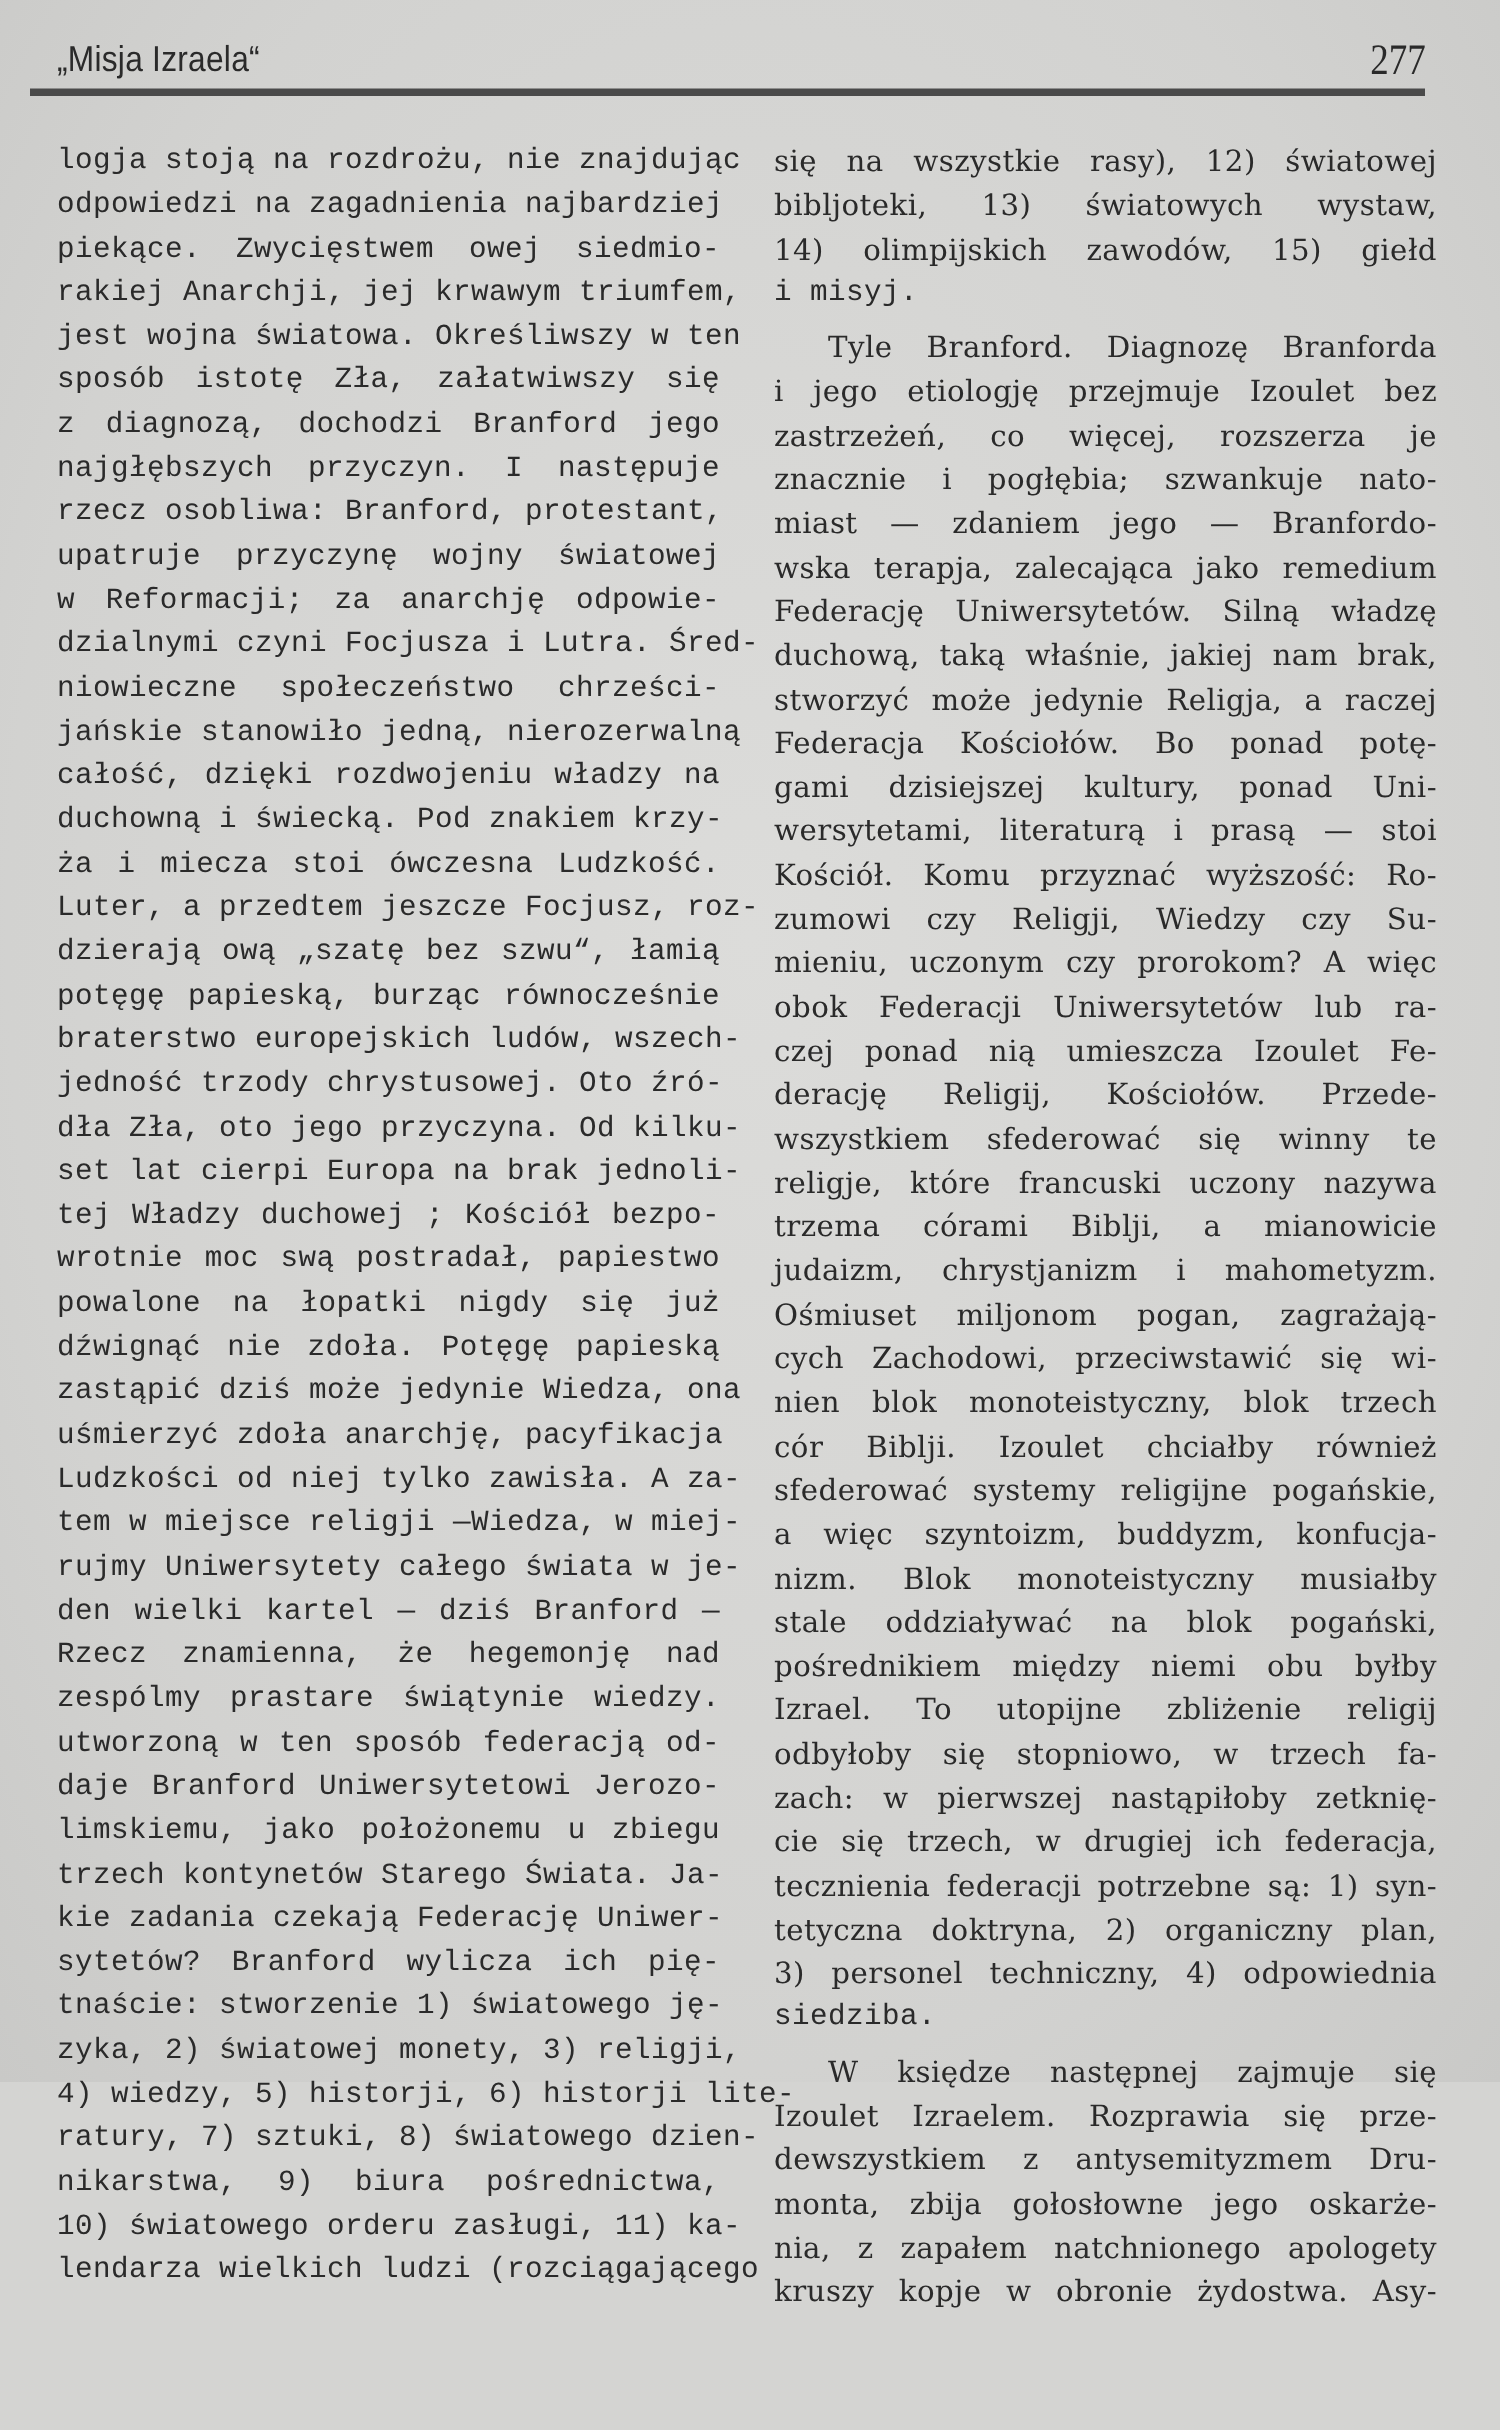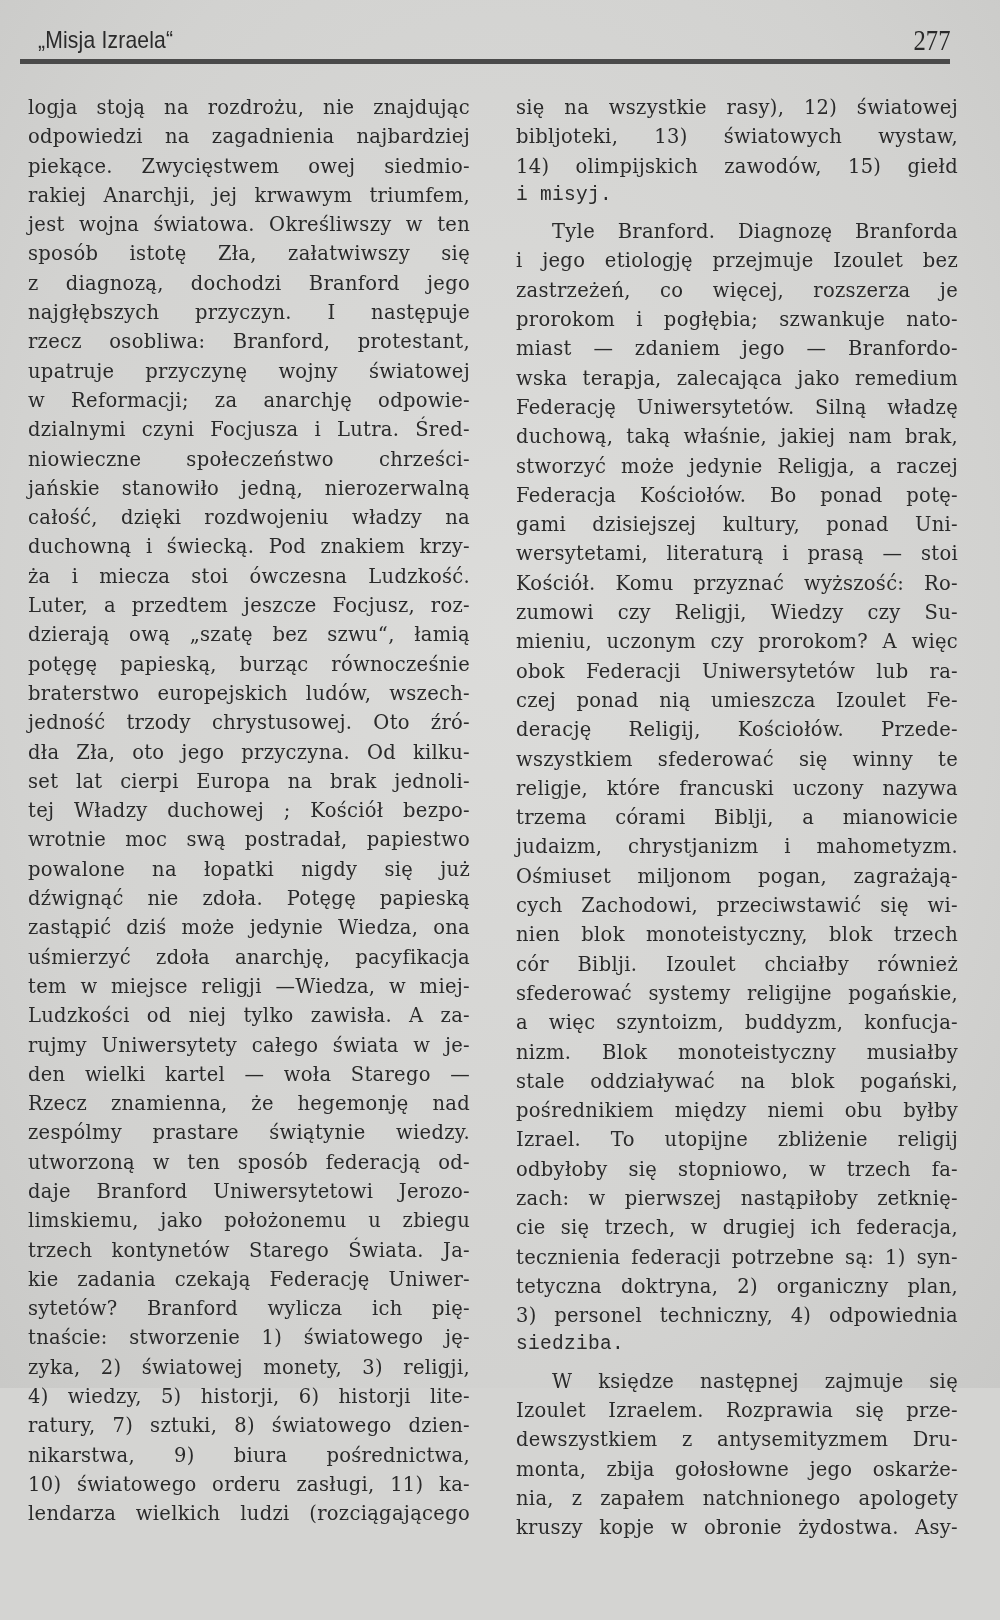--- a/index.html
+++ b/index.html
@@ -48,21 +48,21 @@
       left: 20px; top: 59px;
       width: 930px;
       height: 5px;
       background: #4a4a4a;
     }
     .column {
       position: absolute;
       top: 93px;
       width: 442px;
     }
-    .col-left { left: 28px; }
+    .col-left { left: 38px; font-family: Liberation Mono, monospace; }
     .col-right { left: 516px; }
     .line {
       height: 29.3px;
       line-height: 29.3px;
       font-size: 19.5px;
       white-space: nowrap;
       text-align: justify;
       text-align-last: justify;
       letter-spacing: 0.3px;
       color: #2a2a2a;
@@ -106,24 +106,24 @@
       <div class="line">braterstwo europejskich ludów, wszech-</div>
       <div class="line">jedność trzody chrystusowej. Oto źró-</div>
       <div class="line">dła Zła, oto jego przyczyna. Od kilku-</div>
       <div class="line">set lat cierpi Europa na brak jednoli-</div>
       <div class="line">tej Władzy duchowej ; Kościół bezpo-</div>
       <div class="line">wrotnie moc swą postradał, papiestwo</div>
       <div class="line">powalone na łopatki nigdy się już</div>
       <div class="line">dźwignąć nie zdoła. Potęgę papieską</div>
       <div class="line">zastąpić dziś może jedynie Wiedza, ona</div>
       <div class="line">uśmierzyć zdoła anarchję, pacyfikacja</div>
+      <div class="line">Ludzkości od niej tylko zawisła. A za-</div>
       <div class="line">tem w miejsce religji —Wiedza, w miej-</div>
-      <div class="line">Ludzkości od niej tylko zawisła. A za-</div>
       <div class="line">rujmy Uniwersytety całego świata w je-</div>
-      <div class="line">den wielki kartel — woła Starego —</div>
+      <div class="line">den wielki kartel — dziś Branford —</div>
       <div class="line">Rzecz znamienna, że hegemonję nad</div>
       <div class="line">zespólmy prastare świątynie wiedzy.</div>
       <div class="line">utworzoną w ten sposób federacją od-</div>
       <div class="line">daje Branford Uniwersytetowi Jerozo-</div>
       <div class="line">limskiemu, jako położonemu u zbiegu</div>
       <div class="line">trzech kontynetów Starego Świata. Ja-</div>
       <div class="line">kie zadania czekają Federację Uniwer-</div>
       <div class="line">sytetów? Branford wylicza ich pię-</div>
       <div class="line">tnaście: stworzenie 1) światowego ję-</div>
       <div class="line">zyka, 2) światowej monety, 3) religji,</div>
@@ -135,21 +135,21 @@
     </div>
   <div class="column col-right" id="col-right">
       <div class="line">się na wszystkie rasy), 12) światowej</div>
       <div class="line">bibljoteki, 13) światowych wystaw,</div>
       <div class="line">14) olimpijskich zawodów, 15) giełd</div>
       <div class="line last">i misyj.</div>
       <div class="para-gap"></div>
       <div class="line indent">Tyle Branford. Diagnozę Branforda</div>
       <div class="line">i jego etiologję przejmuje Izoulet bez</div>
       <div class="line">zastrzeżeń, co więcej, rozszerza je</div>
-      <div class="line">prorokom i pogłębia; szwankuje nato-</div>
+      <div class="line">znacznie i pogłębia; szwankuje nato-</div>
       <div class="line">miast — zdaniem jego — Branfordo-</div>
       <div class="line">wska terapja, zalecająca jako remedium</div>
       <div class="line">Federację Uniwersytetów. Silną władzę</div>
       <div class="line">duchową, taką właśnie, jakiej nam brak,</div>
       <div class="line">stworzyć może jedynie Religja, a raczej</div>
       <div class="line">Federacja Kościołów. Bo ponad potę-</div>
       <div class="line">gami dzisiejszej kultury, ponad Uni-</div>
       <div class="line">wersytetami, literaturą i prasą — stoi</div>
       <div class="line">Kościół. Komu przyznać wyższość: Ro-</div>
       <div class="line">zumowi czy Religji, Wiedzy czy Su-</div>

